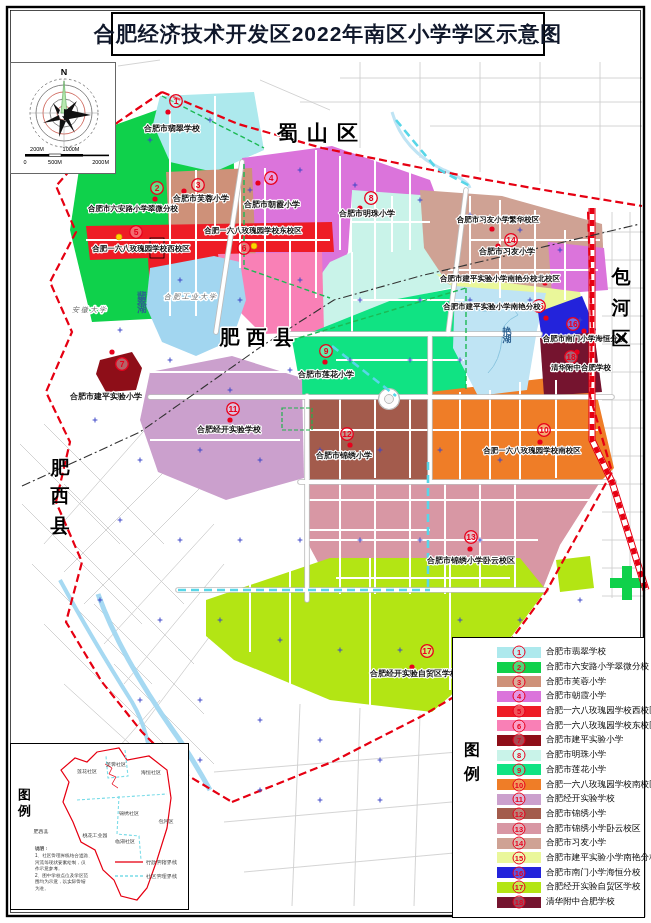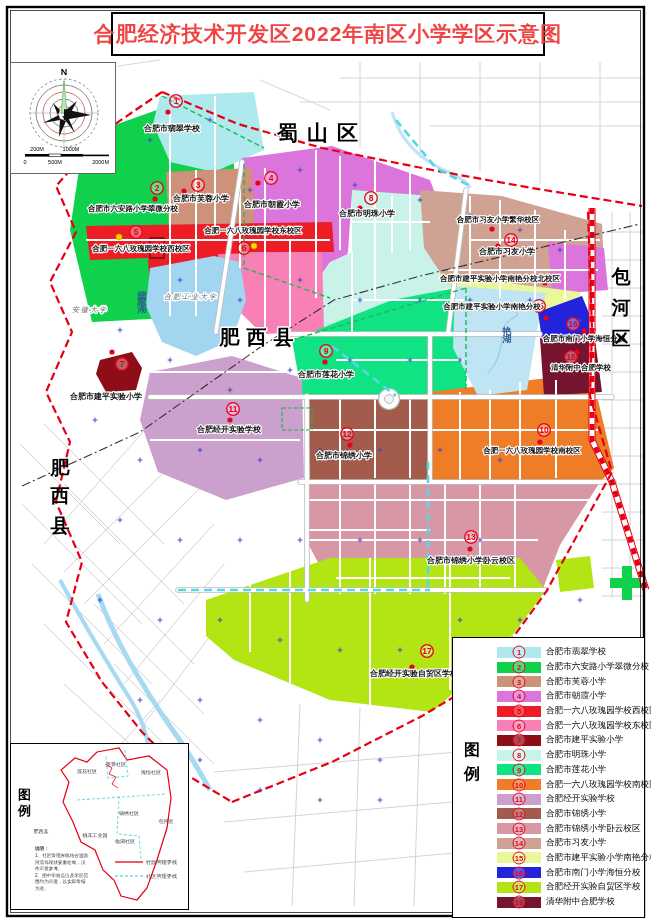--- a/index.html
+++ b/index.html
@@ -2,21 +2,21 @@
 <html><head>
 <meta charset="utf-8">
 <style>
   html,body{margin:0;padding:0;background:#888;}
   #page{position:relative;width:651px;height:923px;background:#ffffff;margin:0 auto;overflow:hidden;
         font-family:"Liberation Sans","DejaVu Sans",sans-serif;}
   #mapsvg{position:absolute;left:0;top:0;}
   
   #title-box{position:absolute;left:111px;top:12px;width:430px;height:40px;background:#fff;
     border:2px solid #000;display:flex;align-items:center;justify-content:center;z-index:5;}
-  #title-box .t{font-size:21px;font-weight:bold;color:#ef4444;letter-spacing:1px;white-space:nowrap;}
+  #title-box .t{font-size:21px;font-weight:bold;color:#0f172a;letter-spacing:1px;white-space:nowrap;}
   
   #compass-box{position:absolute;left:10px;top:62px;width:104px;height:110px;background:#fff;
     border:1px solid #666;z-index:4;}
   
   .vtext{position:absolute;writing-mode:vertical-rl;text-orientation:upright;font-weight:bold;color:#000;z-index:3;}
   .vlake{position:absolute;writing-mode:vertical-rl;text-orientation:upright;color:#2b5f8f;z-index:3;font-weight:bold;}
   
   #legend-box{position:absolute;left:452px;top:637px;width:191px;height:279px;background:#fff;
     border:1px solid #000;z-index:6;}
   #legend-title{position:absolute;left:8px;top:92px;writing-mode:vertical-rl;text-orientation:upright;

